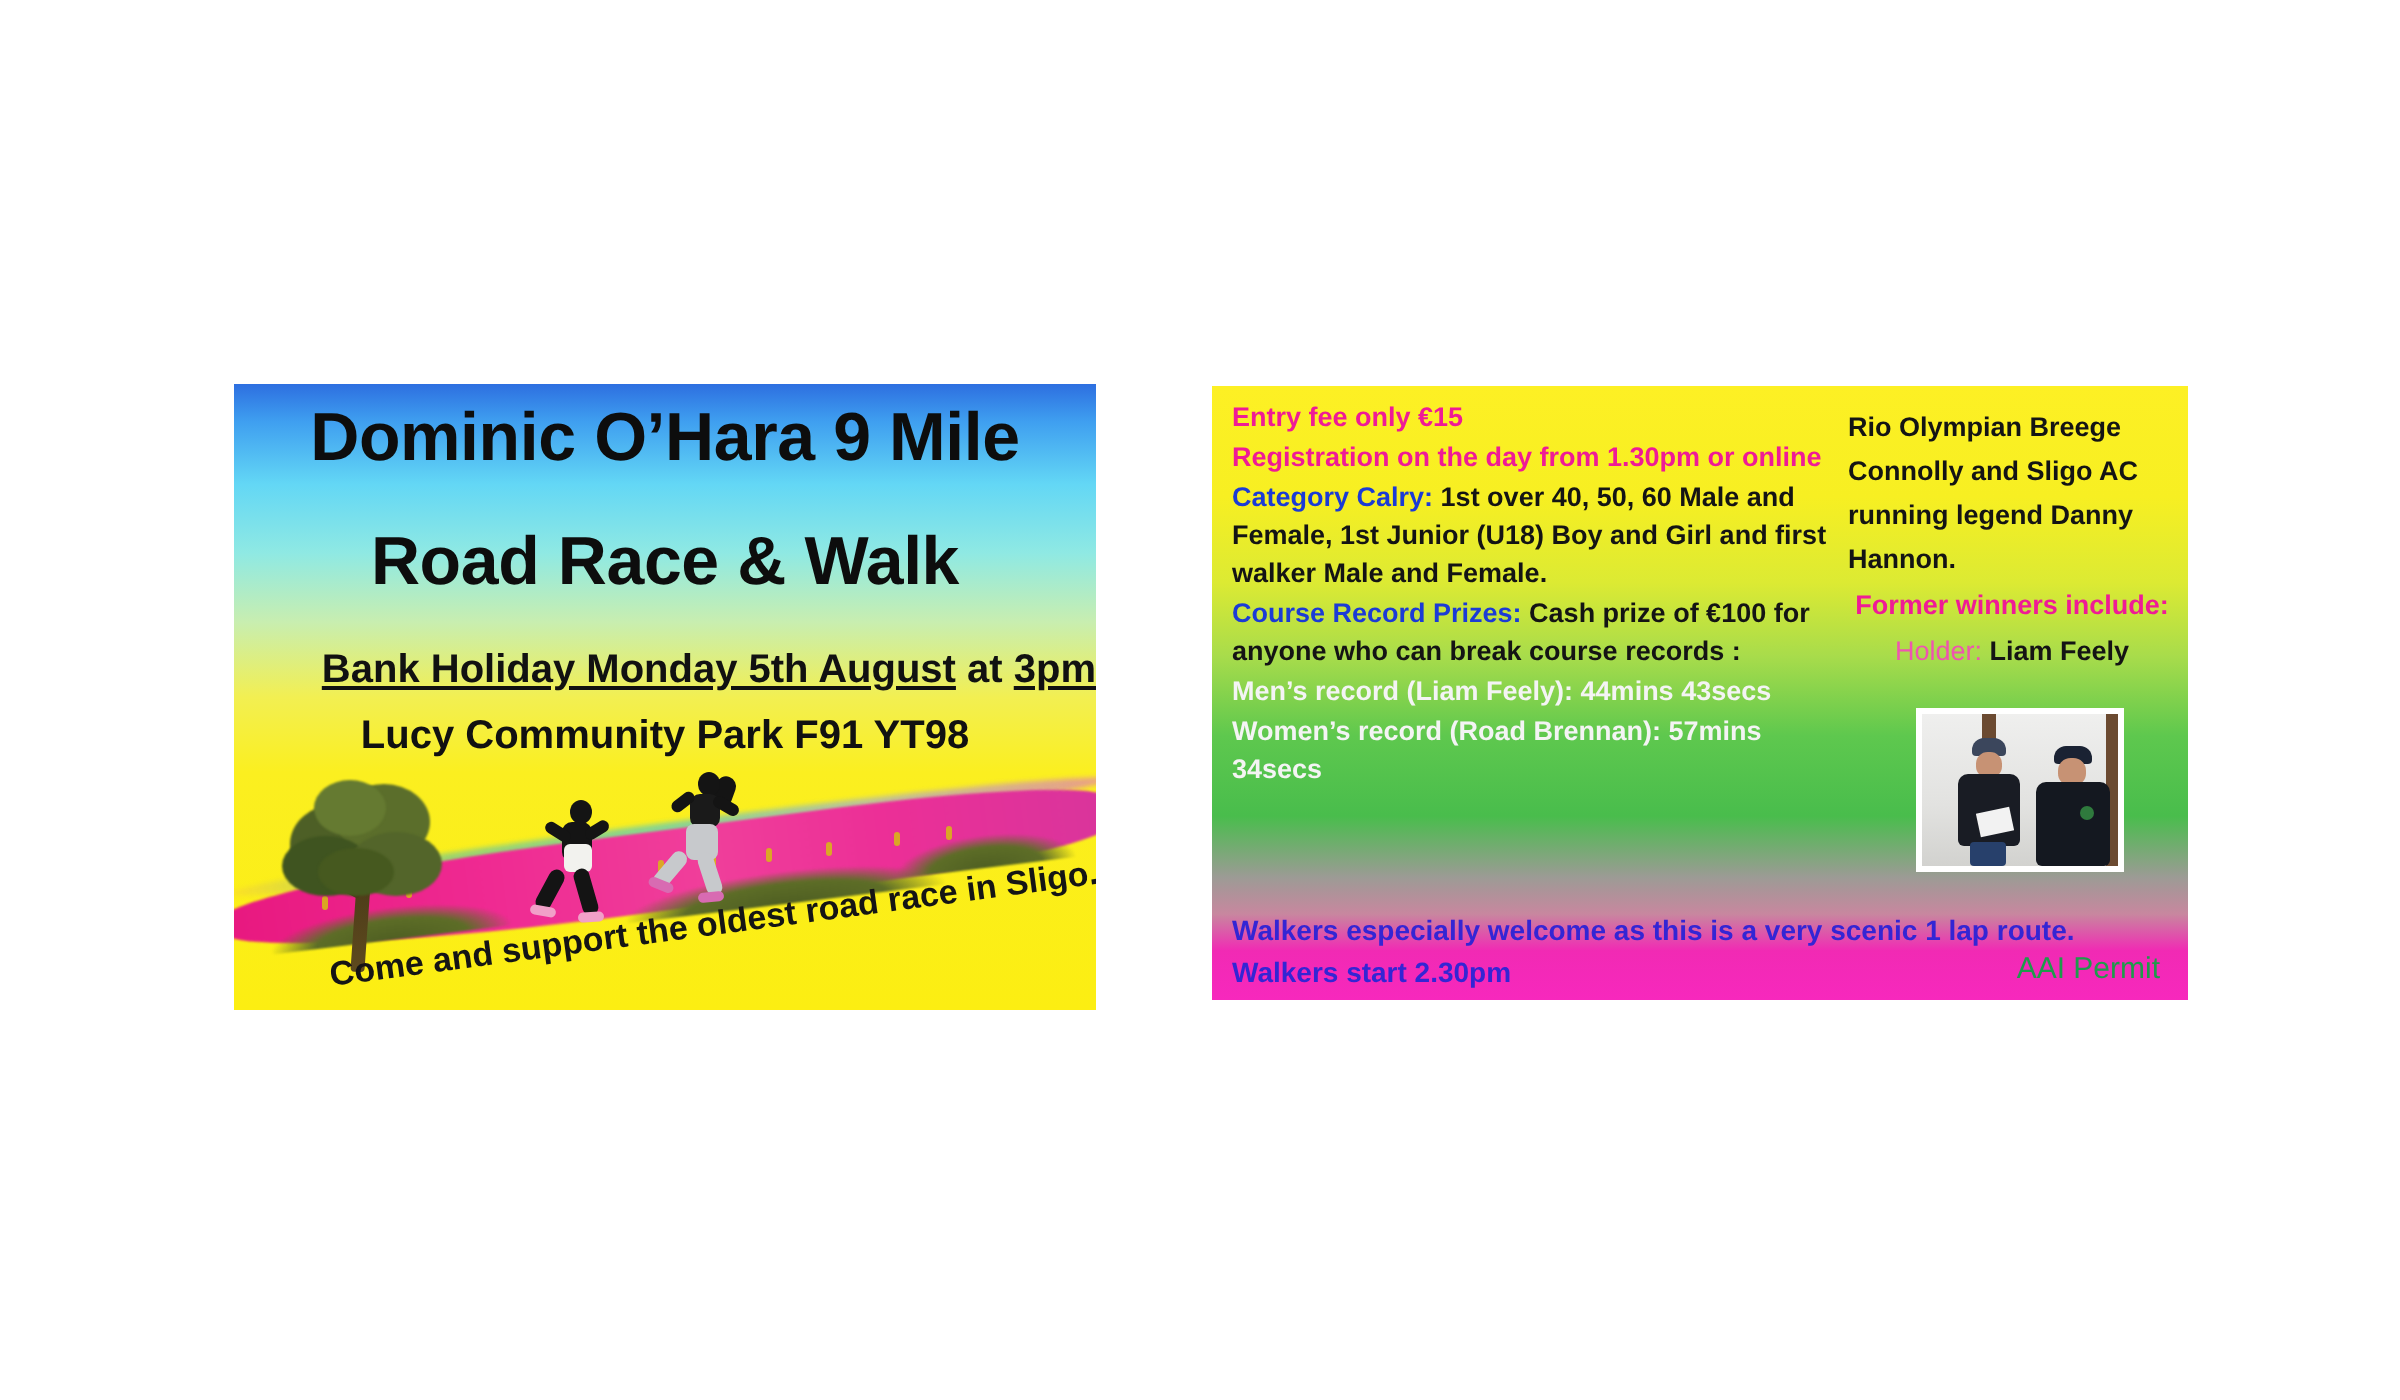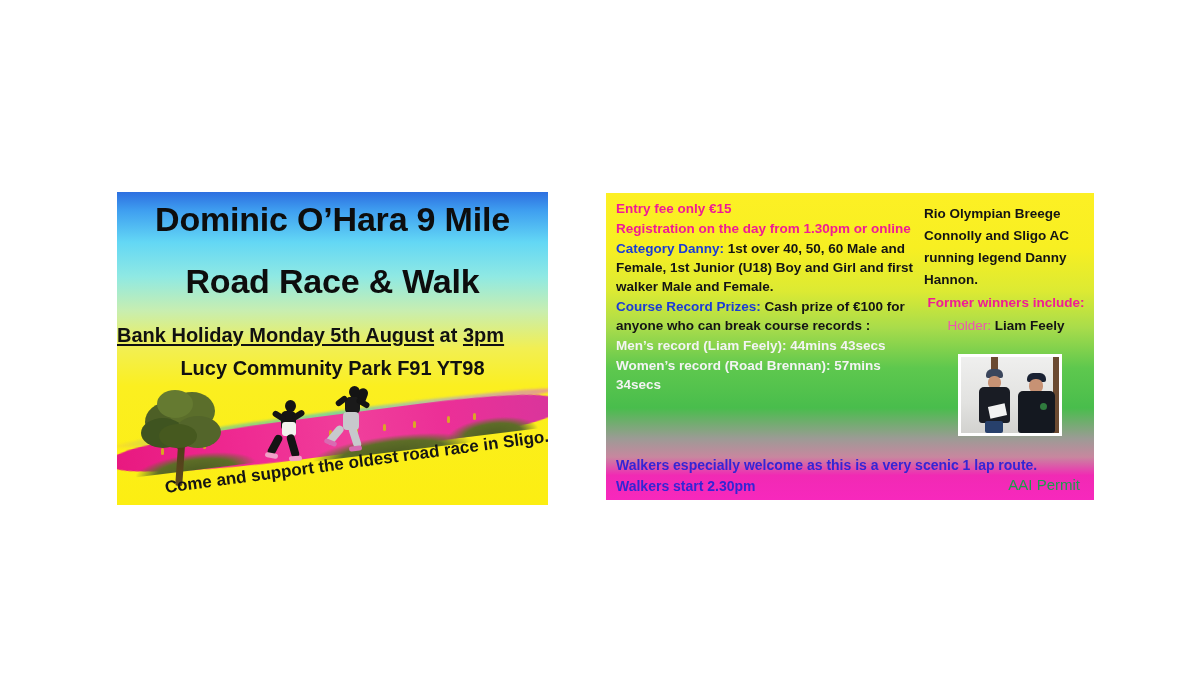--- a/index.html
+++ b/index.html
@@ -24,21 +24,21 @@
       #fcee12 100%);
     overflow:hidden;
   }
   #poster-left .title1,#poster-left .title2{
     position:absolute;left:0;width:100%;text-align:center;
     font-weight:bold;color:#0d0d0d;letter-spacing:-0.2px;
   }
   #poster-left .title1{top:8px;font-size:34px;}
   #poster-left .title2{top:70px;font-size:34px;}
   #poster-left .sub1{
-    position:absolute;top:132px;left:0;width:100%;text-align:left;
+    position:absolute;top:132px;left:0;width:100%;text-align:right;
     font-size:20px;font-weight:bold;color:#111;
   }
   #poster-left .sub1 .u{text-decoration:underline;text-underline-offset:2px;}
   #poster-left .sub2{
     position:absolute;top:165px;left:0;width:100%;text-align:center;
     font-size:20px;font-weight:bold;color:#111;
   }
 
   
   .scene{position:absolute;left:0;top:190px;width:431px;height:123px;}
@@ -259,21 +259,21 @@
   <div id="poster-right">
 
     <div class="rcol-left">
 
       <div class="rline pink">Entry fee only €15</div>
 
       <div class="rline pink">Registration on the day from 1.30pm or online</div>
 
 
       <div class="rline">
-        <span class="lbl-blue">Category Danny:</span><span> 1st over 40, 50, 60 Male and Female, 1st Junior (U18) Boy and Girl and first walker Male and Female.</span>
+        <span class="lbl-blue">Category Calry:</span><span> 1st over 40, 50, 60 Male and Female, 1st Junior (U18) Boy and Girl and first walker Male and Female.</span>
       </div>
 
       <div class="rline">
         <span class="lbl-blue">Course Record Prizes:</span><span> Cash prize of €100 for anyone who can break course records :</span>
       </div>
 
       <div class="rline white">Men’s record (Liam Feely): 44mins 43secs</div>
 
       <div class="rline white">Women’s record (Road Brennan): 57mins 34secs</div>
     </div>

